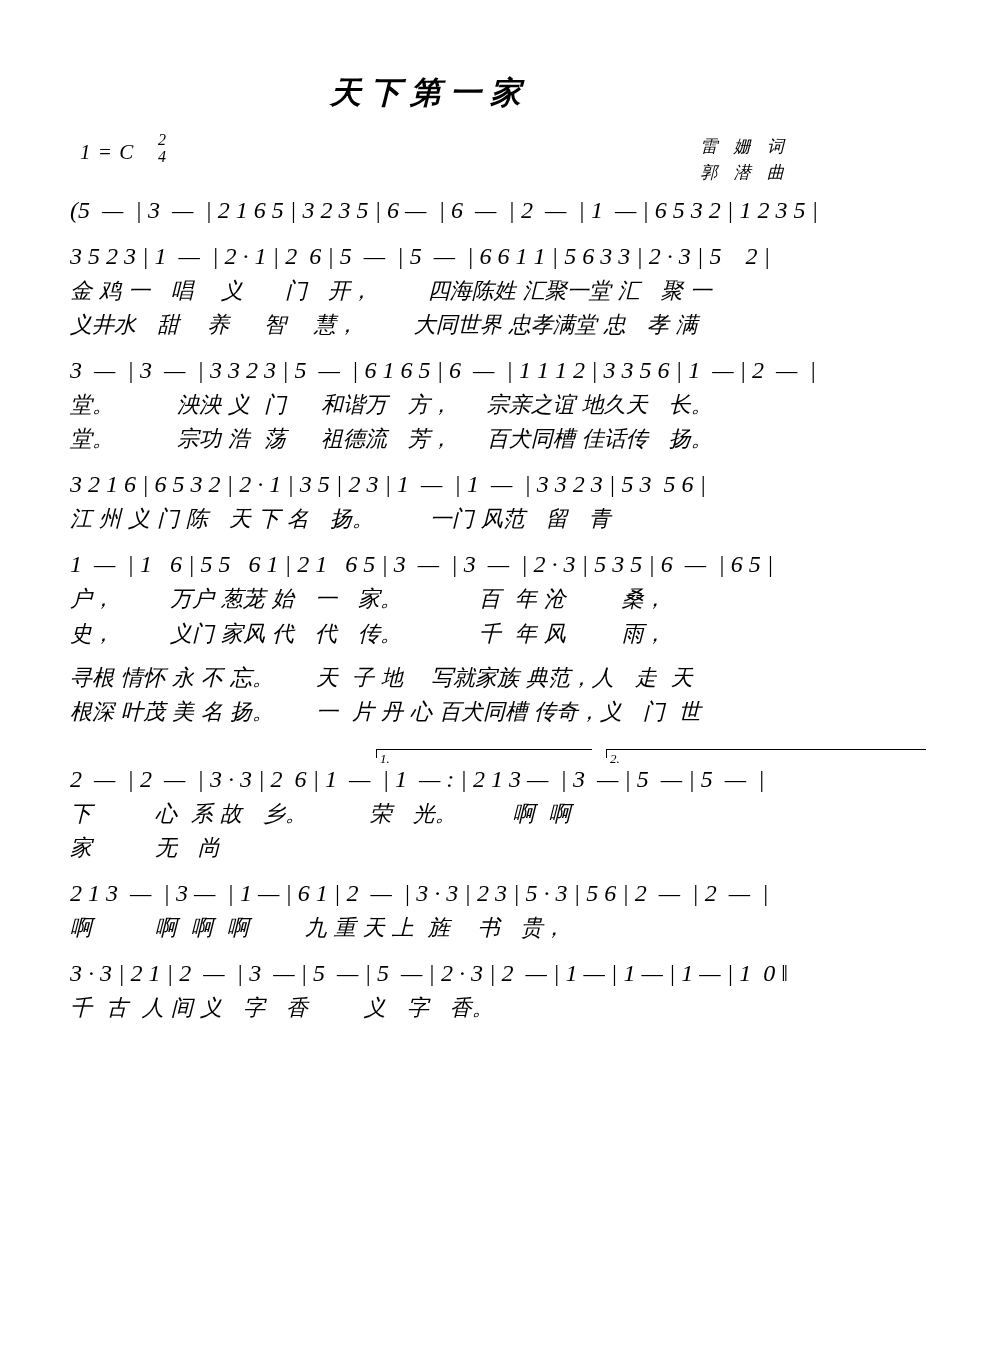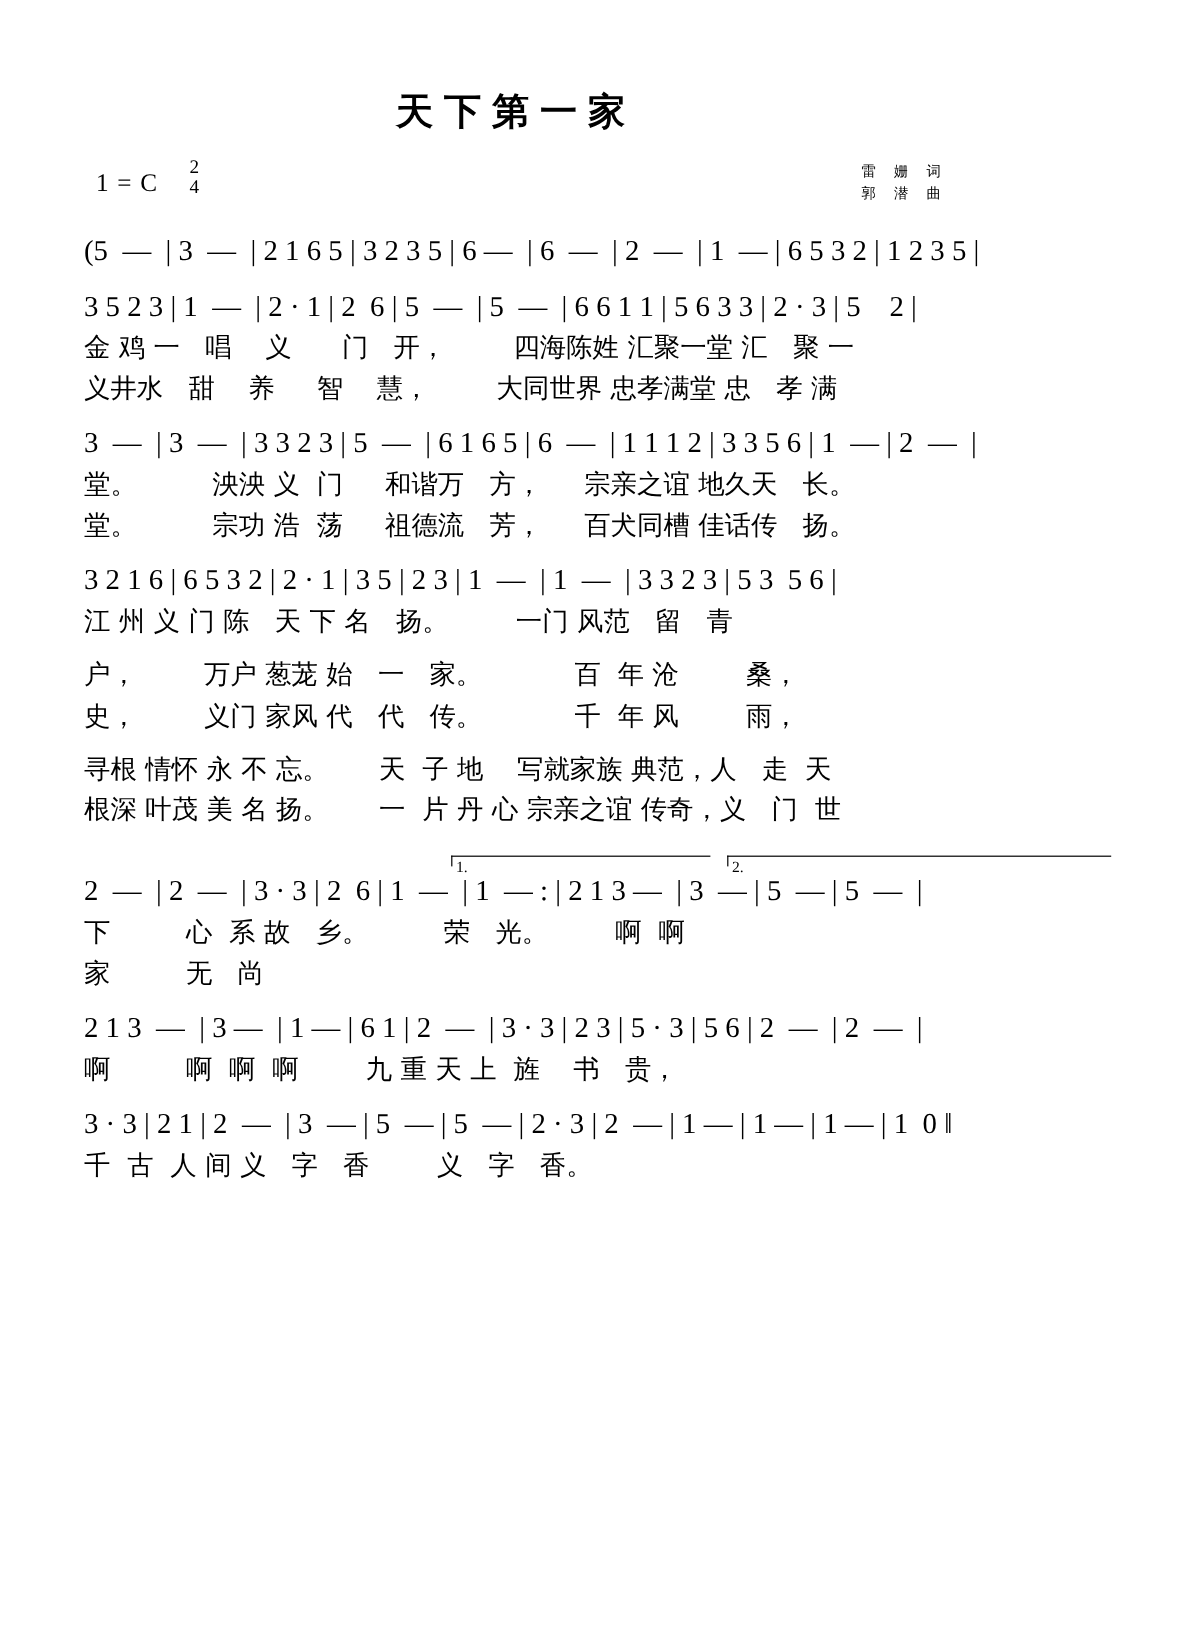--- a/index.html
+++ b/index.html
@@ -14,20 +14,21 @@
     color: #000000;
     position: relative;
     overflow: hidden;
   }
   .sheet {
     width: 860px;
     height: 1361px;
     position: relative;
     box-sizing: border-box;
     padding: 0 60px;
+    font-style: italic;
   }
   .title {
     text-align: center;
     font-family: "DejaVu Serif", serif;
     font-size: 31px;
     font-weight: bold;
     letter-spacing: 9px;
     padding-top: 72px;
   }
   .meta-row {
@@ -52,21 +53,21 @@
     text-align: center;
     width: 20px;
   }
   .time-sig .den {
     border-top: 0px solid #000;
   }
   .credits {
     position: absolute;
     right: 10px;
     top: 0px;
-    font-size: 12px;
+    font-size: 17px;
     line-height: 1.5;
     text-align: center;
     letter-spacing: 6px;
   }
   .system {
     position: relative;
     margin: 0 0 4px 0;
     padding: 0 10px;
   }
   .notes {
@@ -169,29 +170,30 @@
   <div class="spacer-sm"></div>
 
   <div class="system">
     <div class="notes">3 2 1 6 | 6 5 3 2 | 2 · 1 | 3 5 | 2 3 | 1  —  | 1  —  | 3 3 2 3 | 5 3  5 6 |</div>
     <div class="lyric">江 州 义 门 陈   天 下 名   扬。        一门 风范   留   青</div>
   </div>
 
   <div class="spacer-sm"></div>
 
   <div class="system">
+    <div class="notes">1  —  | 1   6 | 5 5   6 1 | 2 1   6 5 | 3  —  | 3  —  | 2 · 3 | 5 3 5 | 6  —  | 6 5 |</div>
     <div class="lyric">户，        万户 葱茏 始   一   家。           百  年 沧        桑，</div>
     <div class="lyric">史，        义门 家风 代   代   传。           千  年 风        雨，</div>
   </div>
 
   <div class="spacer-sm"></div>
 
   <div class="system">
     <div class="lyric">寻根 情怀 永 不 忘。      天  子 地    写就家族 典范，人   走  天</div>
-    <div class="lyric">根深 叶茂 美 名 扬。      一  片 丹 心 宗亲之谊 传奇，义   门  世</div>
+    <div class="lyric">根深 叶茂 美 名 扬。      一  片 丹 心 百犬同槽 传奇，义   门  世</div>
   </div>
 
   <div class="spacer-md"></div>
 
   <div class="repeat-marks">
     <div class="bracket1">
       <span>1.</span>
     </div>
     <div class="bracket2">
       <span>2.</span>

